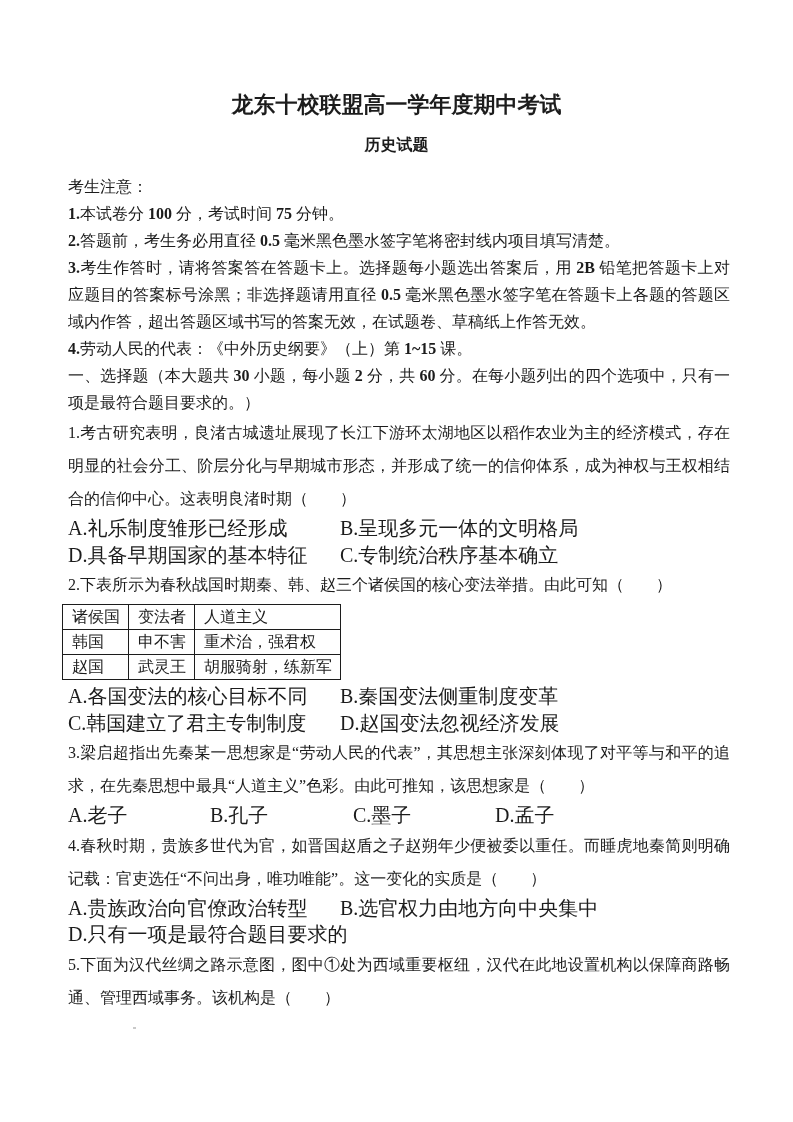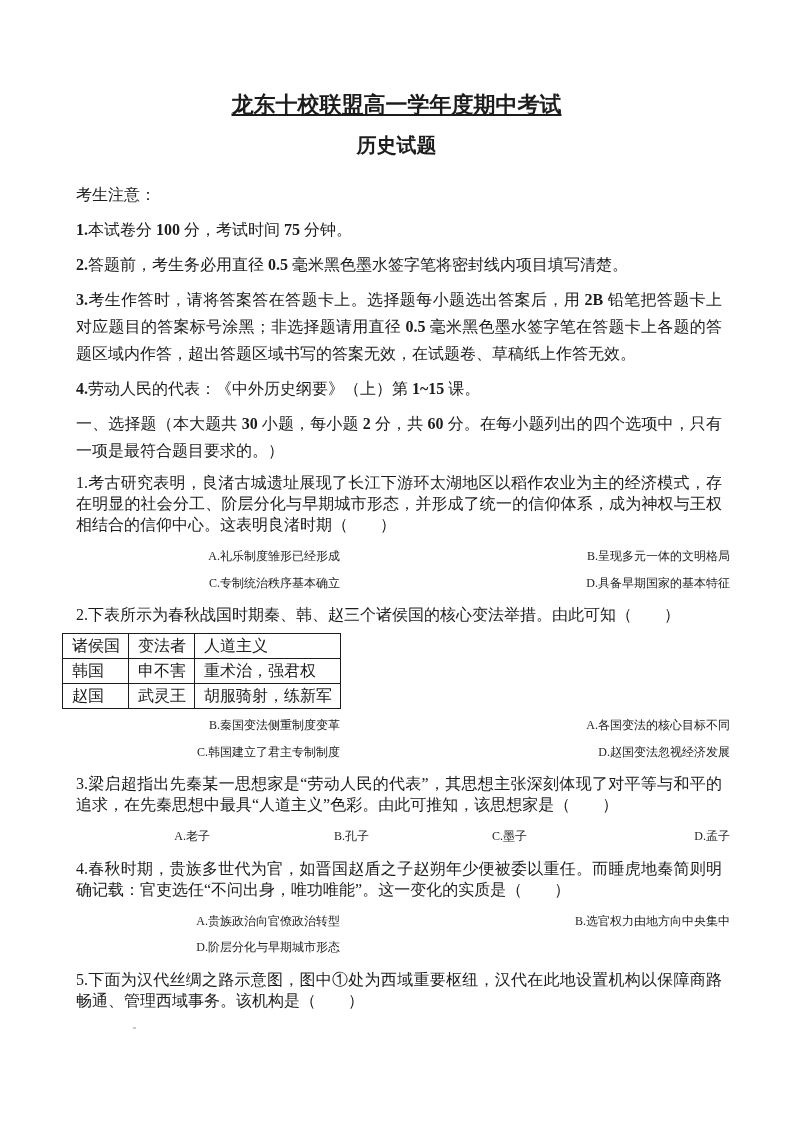--- a/index.html
+++ b/index.html
@@ -17,50 +17,48 @@
     top: 90px;
     left: 0;
     width: 793px;
     text-align: center;
   }
   .title {
     margin: 0;
     font-size: 22px;
     font-weight: bold;
     line-height: 30px;
-    text-decoration: underline;
   }
   .subtitle {
     margin: 10px 0 0 0;
-    font-size: 20px;
+    font-size: 16px;
     font-weight: bold;
     line-height: 30px;
   }
   .content {
     position: absolute;
     top: 173px;
     left: 68px;
     width: 662px;
   }
   .para {
-    margin: 8px;
+    margin: 0;
     font-size: 16px;
     line-height: 27px;
     text-align: justify;
   }
-  .qpara { line-height: 21px; }
+  .qpara { line-height: 33px; }
   .b { font-weight: bold; }
   .opts {
     display: grid;
-    font-size: 12px;
+    font-size: 20px;
     line-height: 26.5px;
-    text-align: right;
   }
   .opts.two  { grid-template-columns: 272px 1fr; }
-  .opts.four { grid-template-columns: 142px 143px 142px 1fr; gap: 16px; }
+  .opts.four { grid-template-columns: 142px 143px 142px 1fr; }
   .opts span { white-space: nowrap; }
   .qtable {
     border-collapse: collapse;
     margin: 3px 0 3px -6px;
   }
   .qtable td {
     border: 1.5px solid #1c1c1c;
     height: 24px;
     padding: 0 8px 0 9px;
     font-size: 16px;
@@ -97,22 +95,22 @@
     <p class="para"><span class="b">2.</span><span>答题前，考生务必用直径 </span><span class="b">0.5</span><span> 毫米黑色墨水签字笔将密封线内项目填写清楚。</span></p>
     <p class="para"><span class="b">3.</span><span>考生作答时，请将答案答在答题卡上。选择题每小题选出答案后，用 </span><span class="b">2B</span><span> 铅笔把答题卡上对应题目的答案标号涂黑；非选择题请用直径 </span><span class="b">0.5</span><span> 毫米黑色墨水签字笔在答题卡上各题的答题区域内作答，超出答题区域书写的答案无效，在试题卷、草稿纸上作答无效。</span></p>
     <p class="para"><span class="b">4.</span><span>劳动人民的代表：《中外历史纲要》（上）第 </span><span class="b">1~15</span><span> 课。</span></p>
 
     <p class="para"><span>一、选择题（本大题共 </span><span class="b">30</span><span> 小题，每小题 </span><span class="b">2</span><span> 分，共 </span><span class="b">60</span><span> 分。在每小题列出的四个选项中，只有一项是最符合题目要求的。）</span></p>
 
     <p class="para qpara">1.考古研究表明，良渚古城遗址展现了长江下游环太湖地区以稻作农业为主的经济模式，存在明显的社会分工、阶层分化与早期城市形态，并形成了统一的信仰体系，成为神权与王权相结合的信仰中心。这表明良渚时期（　　）</p>
     <div class="opts two">
       <span>A.礼乐制度雏形已经形成</span>
       <span>B.呈现多元一体的文明格局</span>
+      <span>D.具备早期国家的基本特征</span>
       <span>C.专制统治秩序基本确立</span>
-      <span>D.具备早期国家的基本特征</span>
     </div>
 
     <p class="para qpara">2.下表所示为春秋战国时期秦、韩、赵三个诸侯国的核心变法举措。由此可知（　　）</p>
     <table class="qtable">
       <tbody>
         <tr>
           <td class="c1">诸侯国</td>
           <td class="c2">变法者</td>
           <td class="c3">人道主义</td>
         </tr>
@@ -122,39 +120,39 @@
           <td class="c3">重术治，强君权</td>
         </tr>
         <tr>
           <td class="c1">赵国</td>
           <td class="c2">武灵王</td>
           <td class="c3">胡服骑射，练新军</td>
         </tr>
       </tbody>
     </table>
     <div class="opts two">
+      <span>A.各国变法的核心目标不同</span>
       <span>B.秦国变法侧重制度变革</span>
-      <span>A.各国变法的核心目标不同</span>
       <span>C.韩国建立了君主专制制度</span>
       <span>D.赵国变法忽视经济发展</span>
     </div>
 
     <p class="para qpara">3.梁启超指出先秦某一思想家是“劳动人民的代表”，其思想主张深刻体现了对平等与和平的追求，在先秦思想中最具“人道主义”色彩。由此可推知，该思想家是（　　）</p>
     <div class="opts four">
       <span>A.老子</span>
       <span>B.孔子</span>
       <span>C.墨子</span>
       <span>D.孟子</span>
     </div>
 
     <p class="para qpara">4.春秋时期，贵族多世代为官，如晋国赵盾之子赵朔年少便被委以重任。而睡虎地秦简则明确记载：官吏选任“不问出身，唯功唯能”。这一变化的实质是（　　）</p>
     <div class="opts two">
       <span>A.贵族政治向官僚政治转型</span>
       <span>B.选官权力由地方向中央集中</span>
-      <span>D.阶层分化与早期城市形态</span>
+      <span>D.只有一项是最符合题目要求的</span>
     </div>
 
     <p class="para qpara">5.下面为汉代丝绸之路示意图，图中①处为西域重要枢纽，汉代在此地设置机构以保障商路畅通、管理西域事务。该机构是（　　）</p>
 
   </div>
 
   <span class="speck"></span>
 </div>
 
 </body></html>

